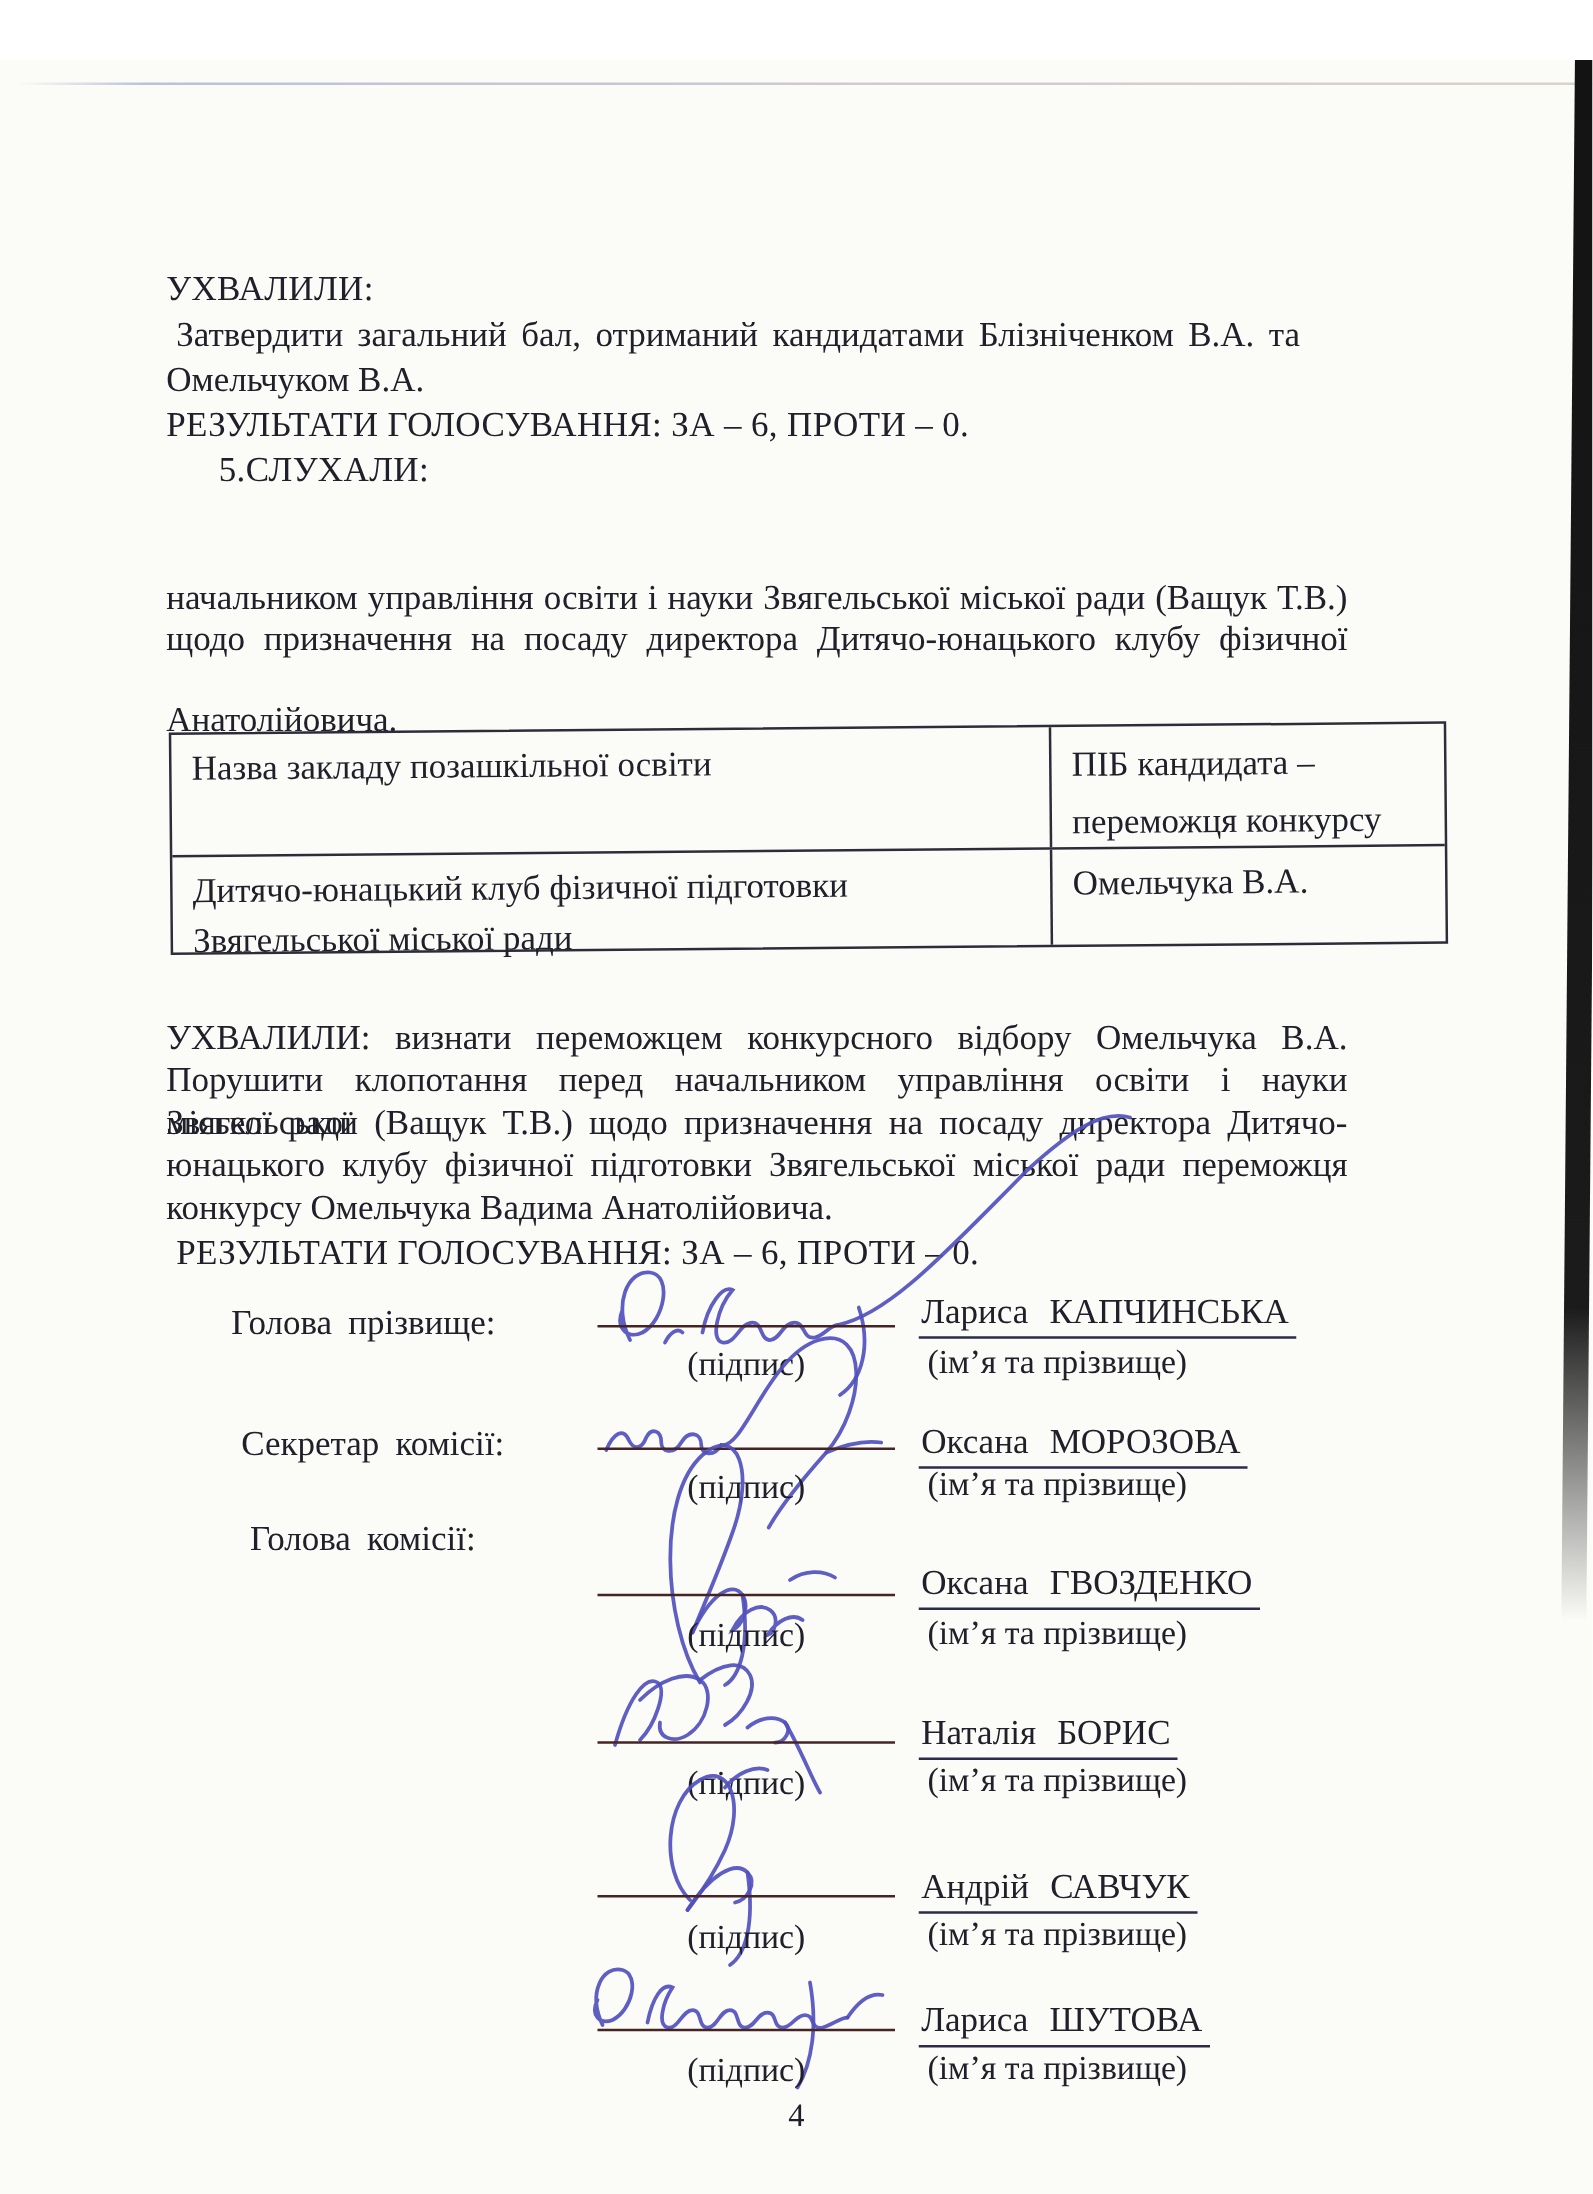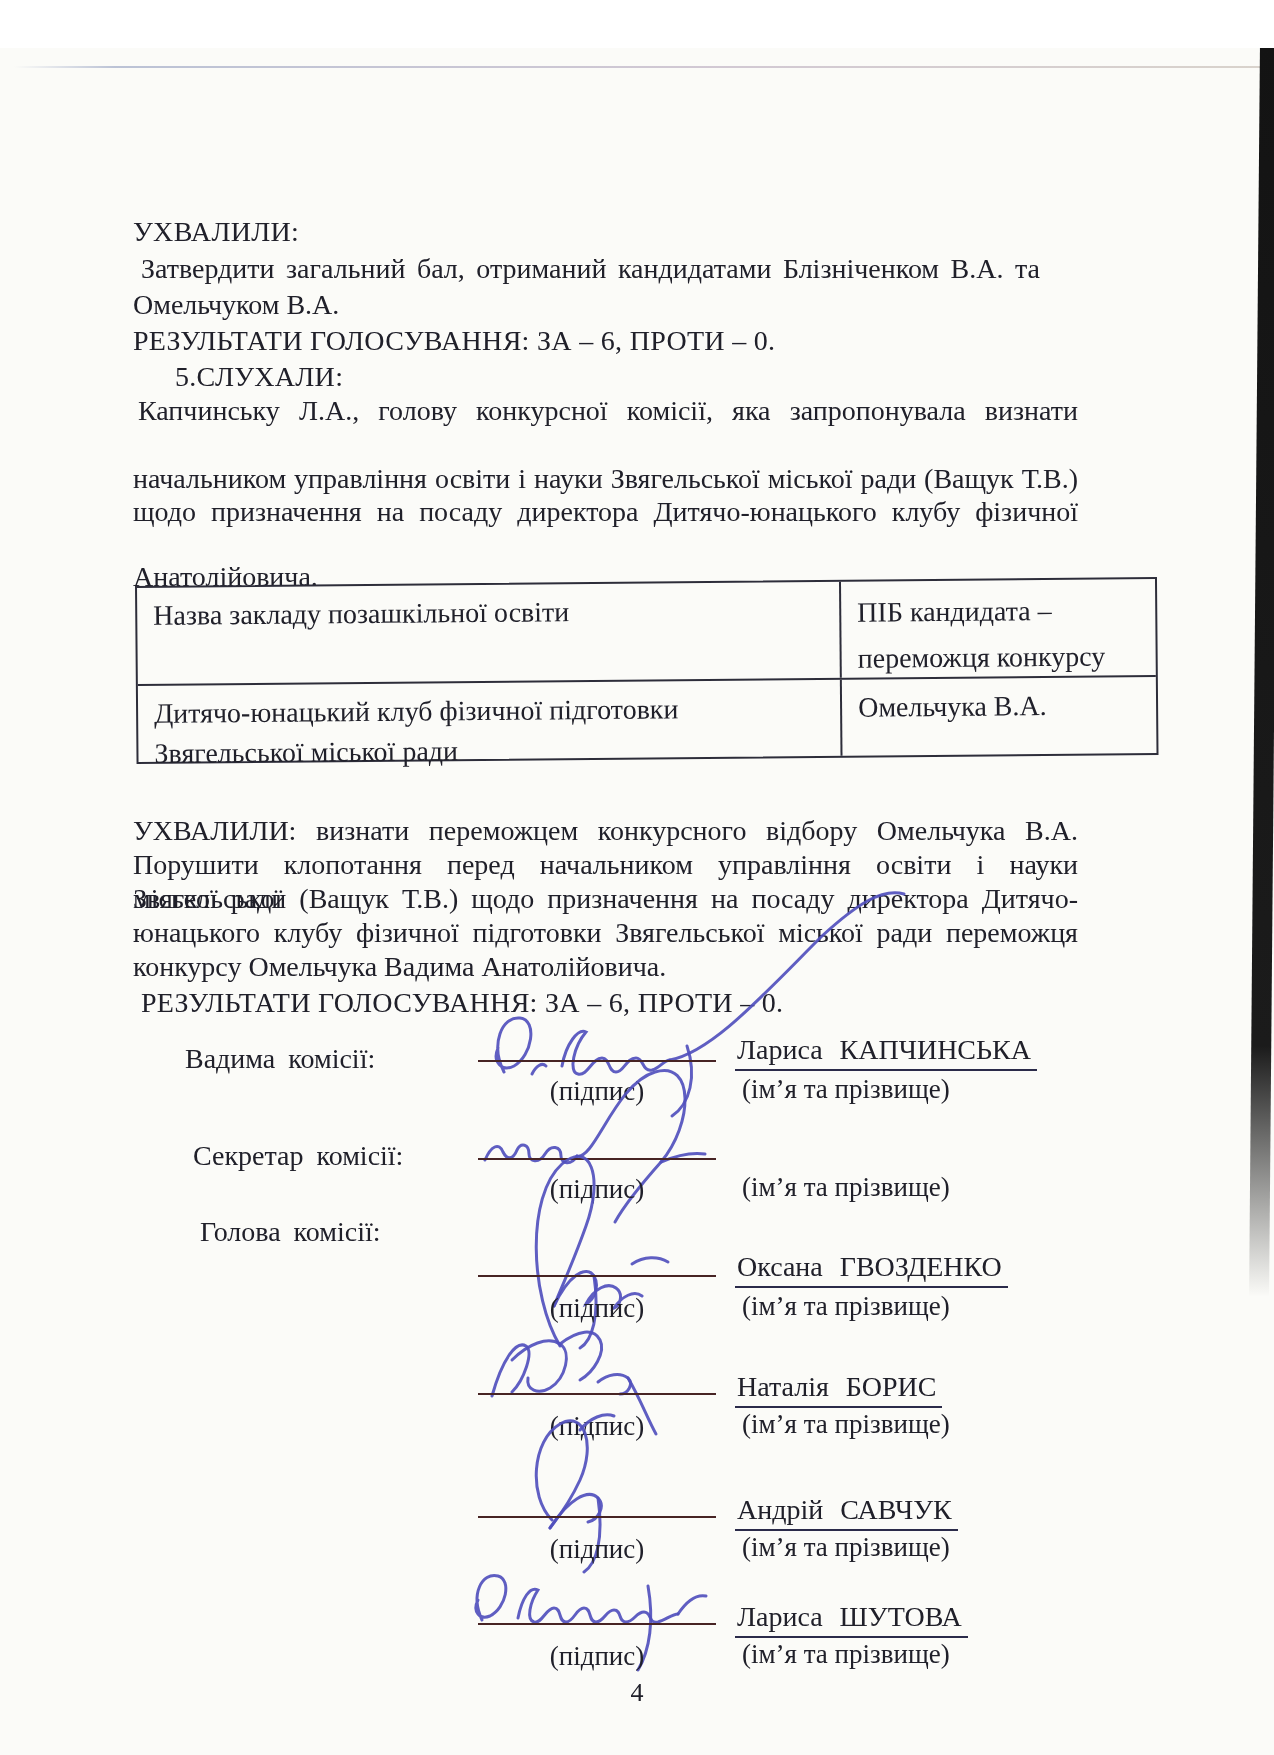--- a/index.html
+++ b/index.html
@@ -63,21 +63,20 @@
   <div class="scan-top-line"></div>
   <div class="scan-right-band"></div>
   <div class="scan-bottom"></div>
 
   <div class="t caps" style="left:133px; top:167px">УХВАЛИЛИ:</div>
   <div class="jline" style="left:141px; top:204px; width:899px">Затвердити загальний бал, отриманий кандидатами Блізніченком В.А. та</div>
   <div class="t" style="left:133px; top:240px">Омельчуком В.А.</div>
   <div class="t caps" style="left:133px; top:276px">РЕЗУЛЬТАТИ ГОЛОСУВАННЯ: ЗА – 6, ПРОТИ – 0.</div>
 
   <div class="t caps" style="left:175px; top:312px">5.СЛУХАЛИ:</div>
-  <div class="jline" style="left:138px; top:346px; width:940px">Капчинську Л.А., голову конкурсної комісії, яка запропонувала визнати</div>
   <div class="jline" style="left:133px; top:414px; width:945px">начальником управління освіти і науки Звягельської міської ради (Ващук Т.В.)</div>
   <div class="jline" style="left:133px; top:447px; width:945px">щодо призначення на посаду директора Дитячо-юнацького клубу фізичної</div>
   <div class="t" style="left:133px; top:512px">Анатолійовича.</div>
 
   <div class="doc-table">
     <div class="tr header">
       <div class="td c1">Назва закладу позашкільної освіти</div>
       <div class="td c2 h2">ПІБ кандидата – переможця конкурсу</div>
     </div>
     <div class="tr body">
@@ -86,21 +85,21 @@
     </div>
   </div>
 
   <div class="jline" style="left:133px; top:766px; width:945px">УХВАЛИЛИ: визнати переможцем конкурсного відбору Омельчука В.А.</div>
   <div class="jline" style="left:133px; top:800px; width:945px">Порушити клопотання перед начальником управління освіти і науки Звягельської</div>
   <div class="jline" style="left:133px; top:834px; width:945px">міської ради (Ващук Т.В.) щодо призначення на посаду директора Дитячо-</div>
   <div class="jline" style="left:133px; top:868px; width:945px">юнацького клубу фізичної підготовки Звягельської міської ради переможця</div>
   <div class="t" style="left:133px; top:902px">конкурсу Омельчука Вадима Анатолійовича.</div>
   <div class="t caps" style="left:141px; top:938px">РЕЗУЛЬТАТИ ГОЛОСУВАННЯ: ЗА – 6, ПРОТИ – 0.</div>
 
-  <div class="role" style="left:185px; top:995px">Вадима комісії:</div>
+  <div class="role" style="left:185px; top:995px">Голова прізвище:</div>
   <div class="role" style="left:193px; top:1092px">Секретар комісії:</div>
   <div class="role" style="left:200px; top:1168px">Голова комісії:</div>
 
   <svg class="sig-svg" style="left:462px; top:828px" width="450" height="250" viewBox="0 0 450 250">
     <path d="M42,196 C28,168 40,140 58,142 C76,144 70,180 52,190 C40,196 30,186 36,172"></path>
     <path d="M70,198 C74,190 80,186 84,190"></path>
     <path d="M100,190 C104,168 116,152 124,156 C112,170 106,196 116,198 C126,200 130,182 140,182 C148,182 146,196 154,196 C162,196 164,182 174,182 C182,182 180,196 190,194 C198,192 202,184 208,184"></path>
     <path d="M208,184 C250,176 300,120 360,60 C395,28 420,12 442,18"></path>
     <path d="M225,170 C235,200 228,228 210,240"></path>
   </svg>
@@ -109,20 +108,21 @@
   <div class="name" style="top:986px">Лариса КАПЧИНСЬКА</div>
   <div class="name-caption" style="top:1026px">(ім’я та прізвище)</div>
 
   <svg class="sig-svg" style="left:465px; top:1016px" width="310" height="170" viewBox="0 0 310 170">
     <path d="M20,96 C26,82 34,78 38,88 C42,96 48,96 52,86 C56,78 64,80 64,90 C64,98 74,100 80,90 C86,80 96,82 96,92 C96,100 106,102 112,92"></path>
     <path d="M112,92 C130,96 150,20 190,8 C230,-4 228,60 196,98 C180,116 160,140 150,158"></path>
     <path d="M196,98 C210,92 226,88 240,90"></path>
   </svg>
   <div class="sigline" style="top:1110px"></div>
   <div class="sig-caption" style="top:1126px">(підпис)</div>
+  <div class="name" style="top:1090px">Оксана МОРОЗОВА</div>
   <div class="name-caption" style="top:1124px">(ім’я та прізвище)</div>
 
   <svg class="sig-svg" style="left:482px; top:1088px" width="280" height="215" viewBox="0 0 280 215">
     <path d="M78,210 C48,160 44,60 80,28 C108,4 122,40 104,90 C92,124 80,150 72,170"></path>
     <path d="M72,170 C86,140 104,128 112,140 C118,150 112,164 104,168 C112,152 126,146 134,152 C142,158 138,170 132,172 C140,160 152,154 160,160"></path>
     <path d="M150,128 C162,120 176,120 186,126"></path>
     <path d="M112,140 C118,180 110,205 98,212"></path>
   </svg>
   <div class="sigline" style="top:1227px"></div>
   <div class="sig-caption" style="top:1245px">(підпис)</div>

